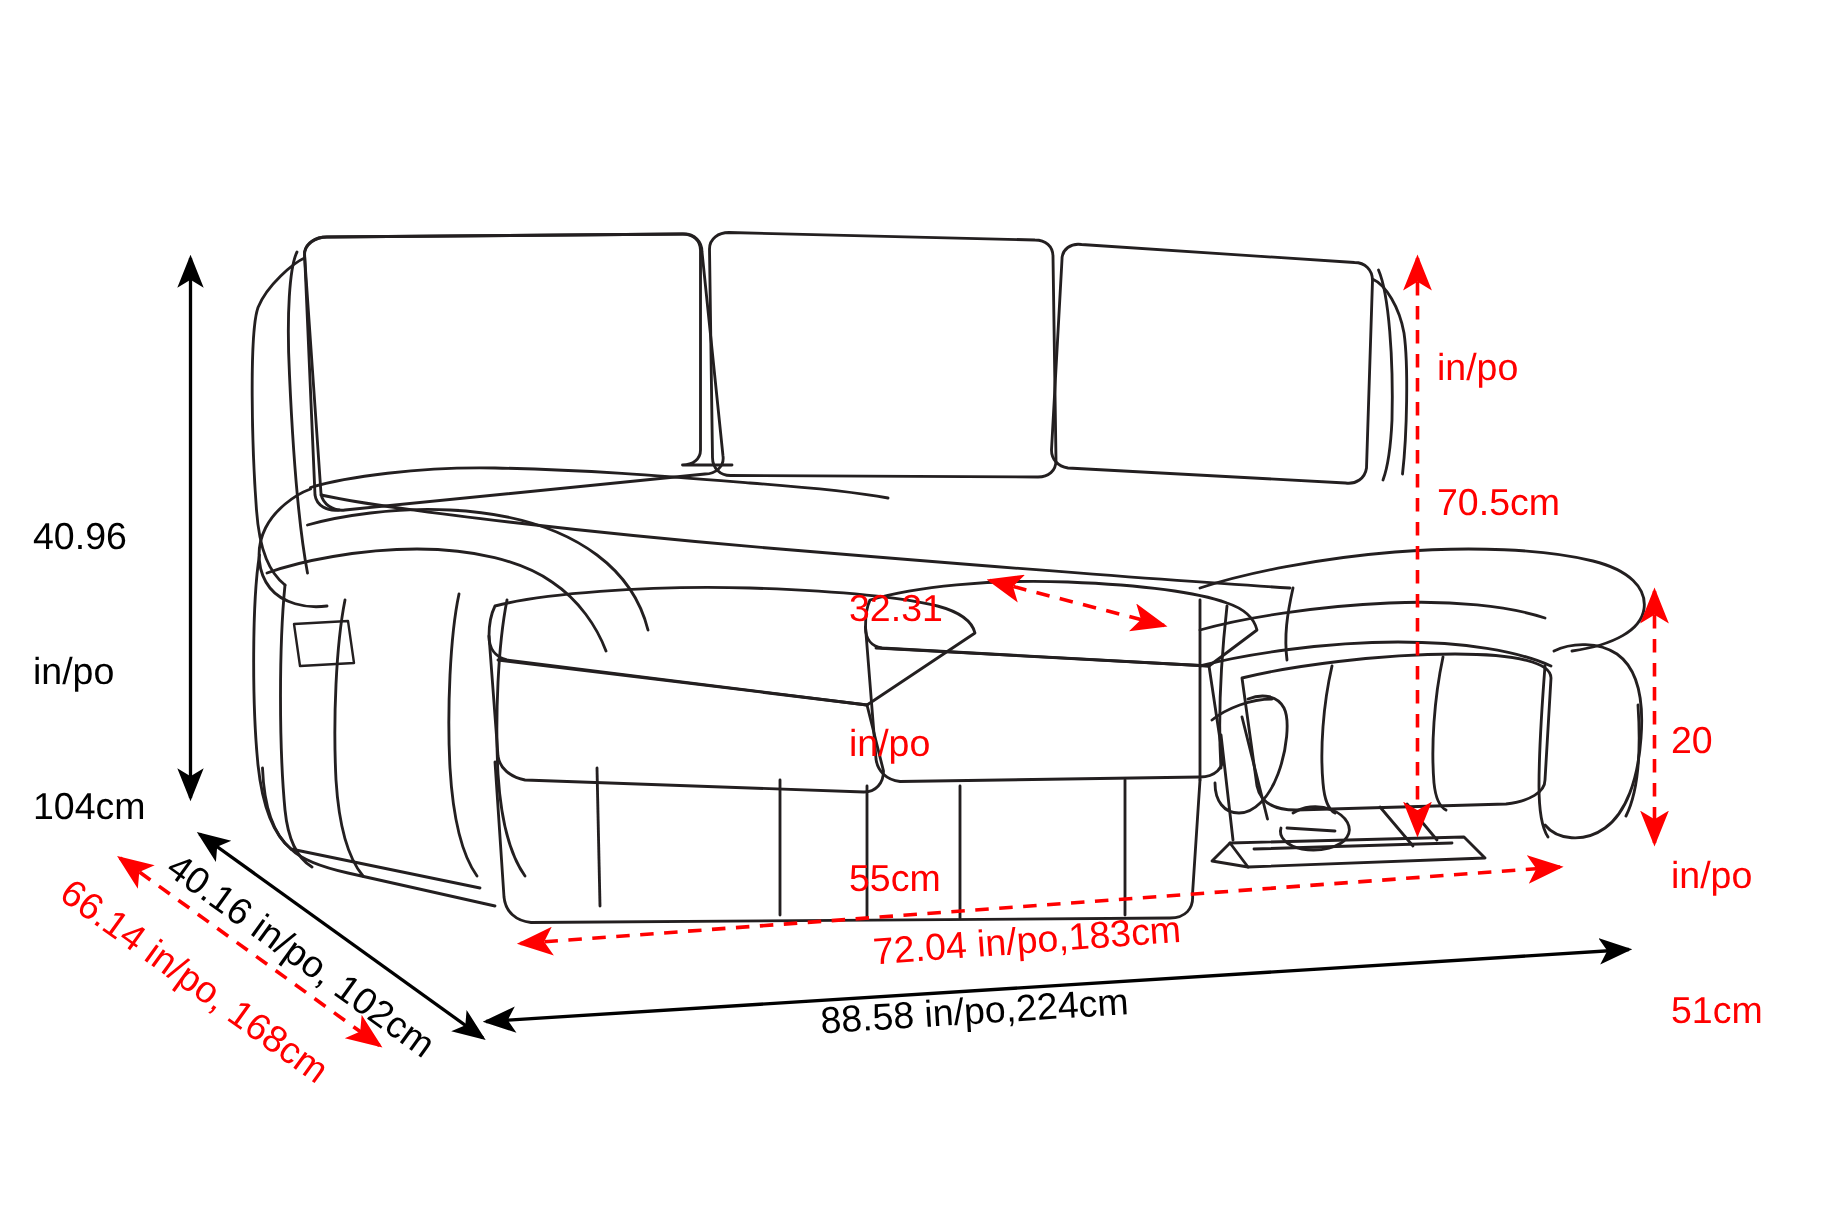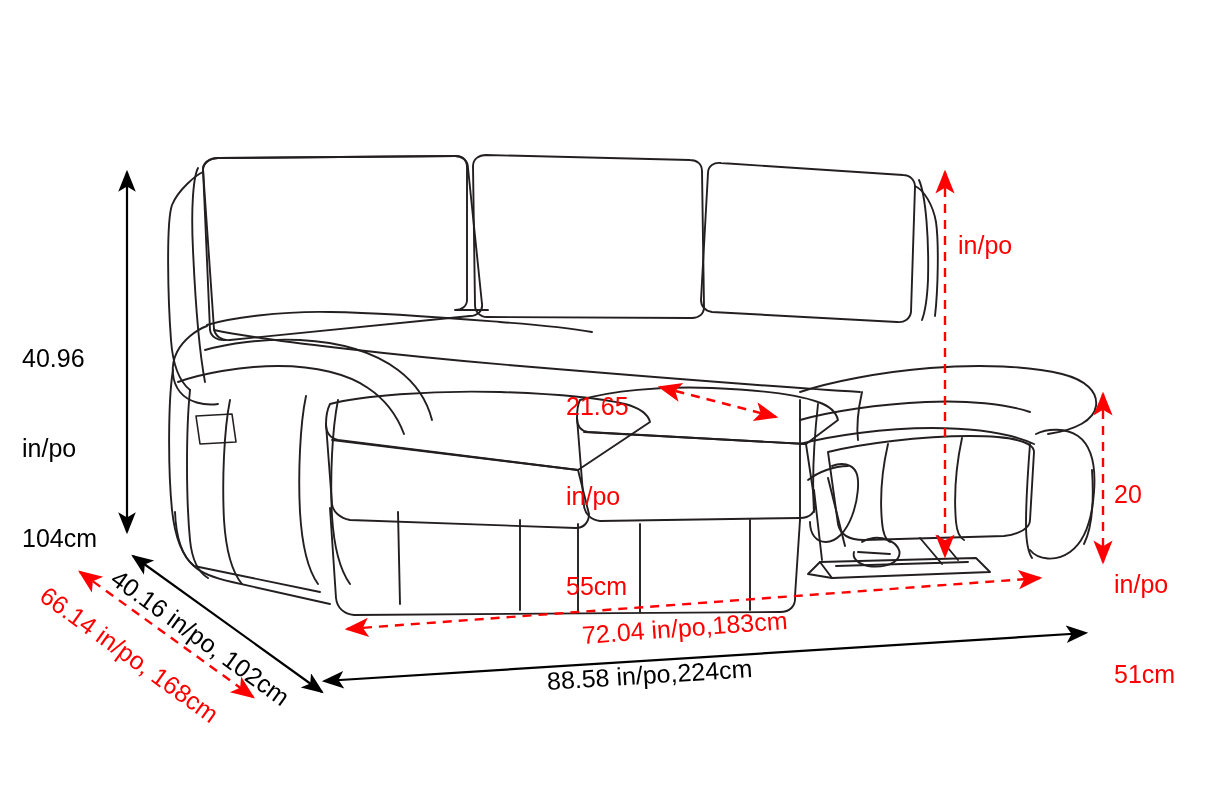--- a/index.html
+++ b/index.html
@@ -227,24 +227,25 @@
   </svg>
 
   <div class="lbl lbl-black lbl-center" style="left:22px; top:283px; width:100px;">
     <div>40.96</div>
     <div>in/po</div>
     <div>104cm</div>
   </div>
 
   <div class="lbl lbl-red" style="left:958px; top:170px; width:140px;">
     <div>in/po</div>
+    <div>70.5cm</div>
   </div>
 
   <div class="lbl lbl-red lbl-center" style="left:566px; top:331px; width:110px;">
-    <div>21.65</div>
+    <div>32.31</div>
     <div>in/po</div>
     <div>55cm</div>
   </div>
 
   <div class="lbl lbl-red" style="left:1114px; top:419px; width:100px;">
     <div>20</div>
     <div>in/po</div>
     <div>51cm</div>
   </div>
 

